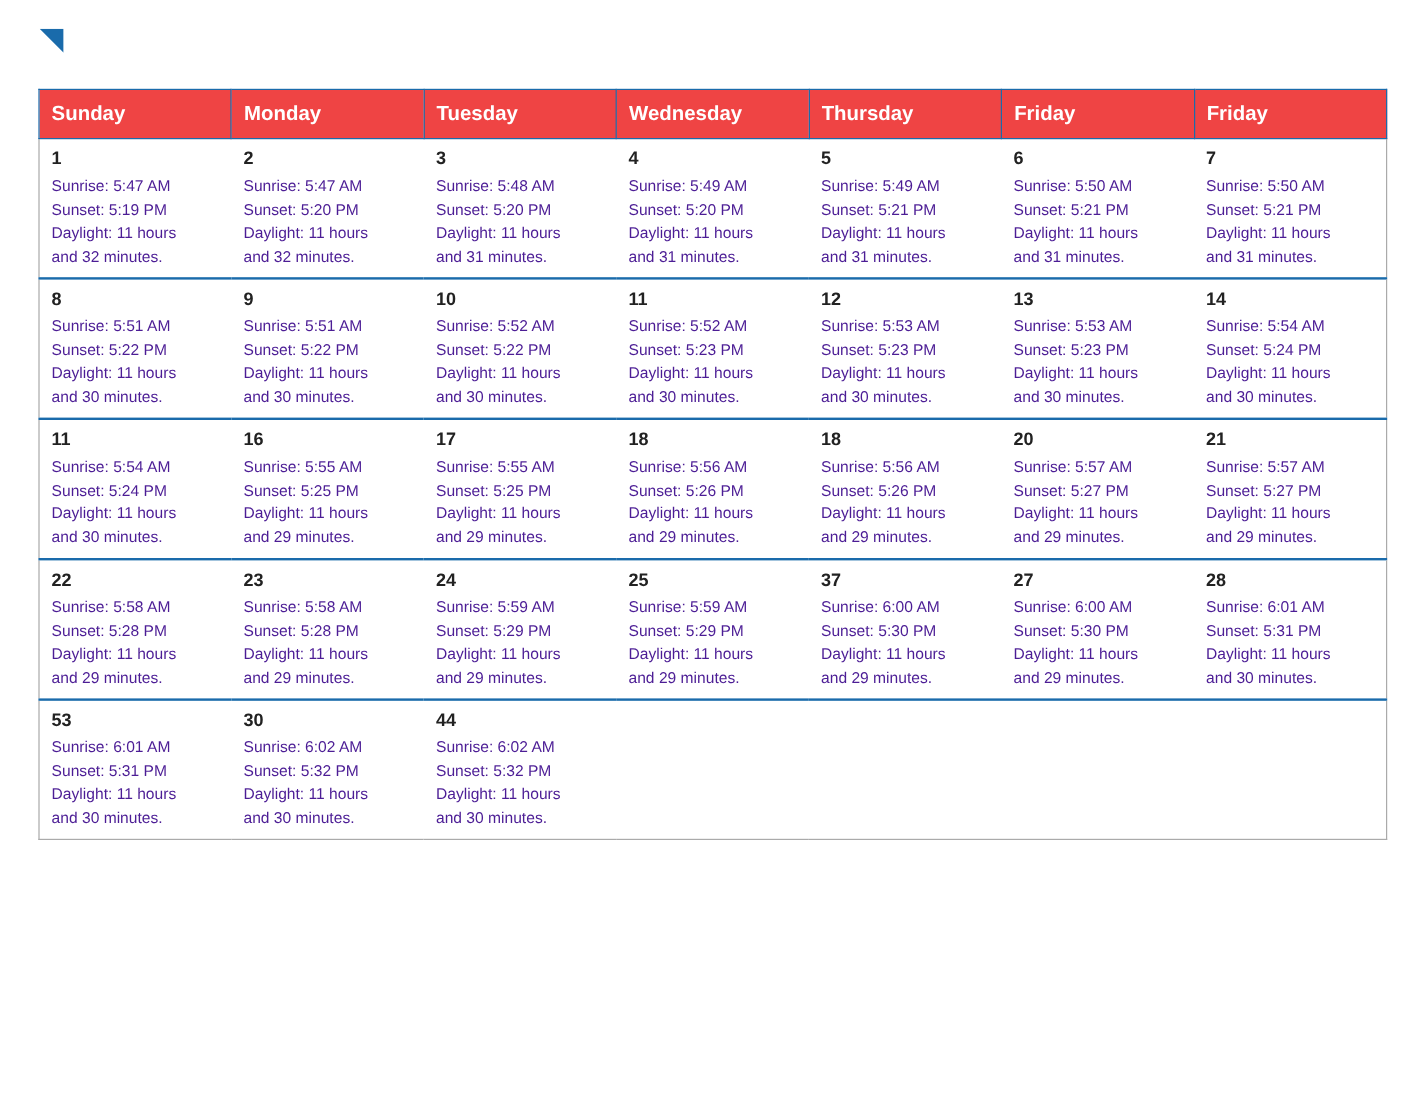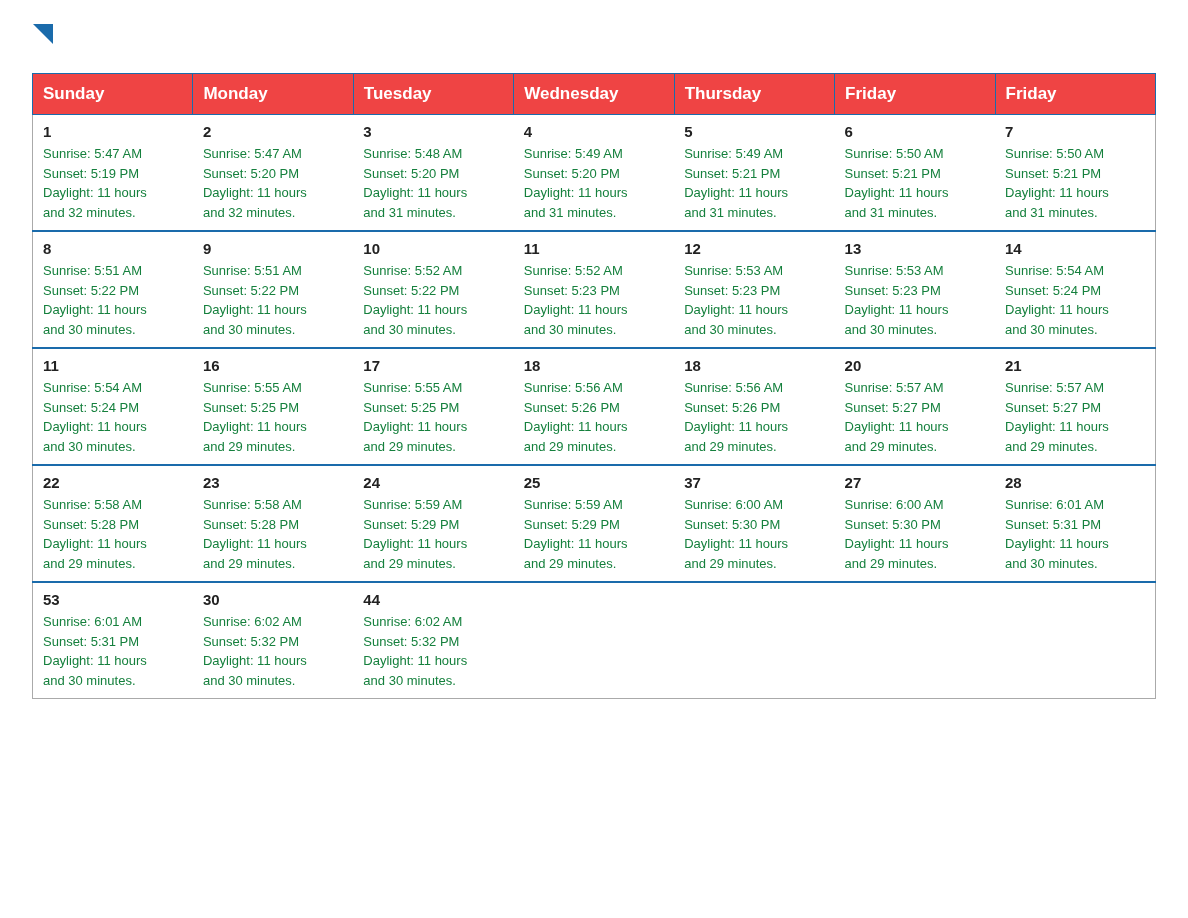--- a/index.html
+++ b/index.html
@@ -60,21 +60,21 @@
     .day-number {
       font-size: 15px;
       font-weight: bold;
       margin-bottom: 4px;
       display: block;
       color: #222;
     }
     .day-info {
       font-size: 13px;
       line-height: 1.5;
-      color: #15803d;
+      color: #4c1d95;
     }
     .empty-cell {
       background: #fff;
     }
     .calendar-table tbody tr td {
       background: #fff;
     }
     .logo-text-general {
       font-size: 30px;
       font-weight: bold;

